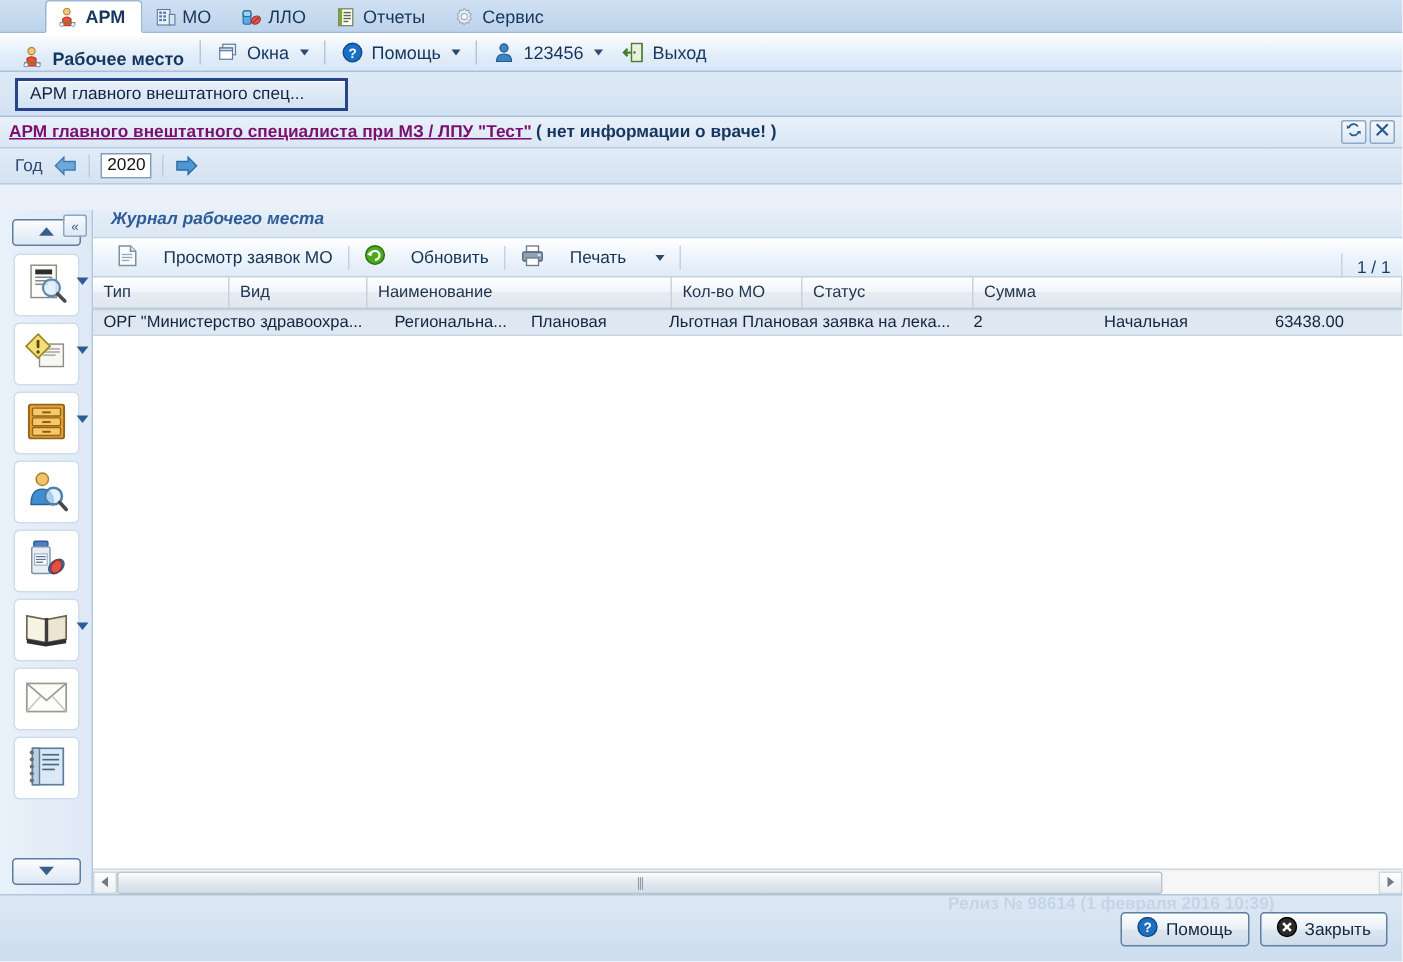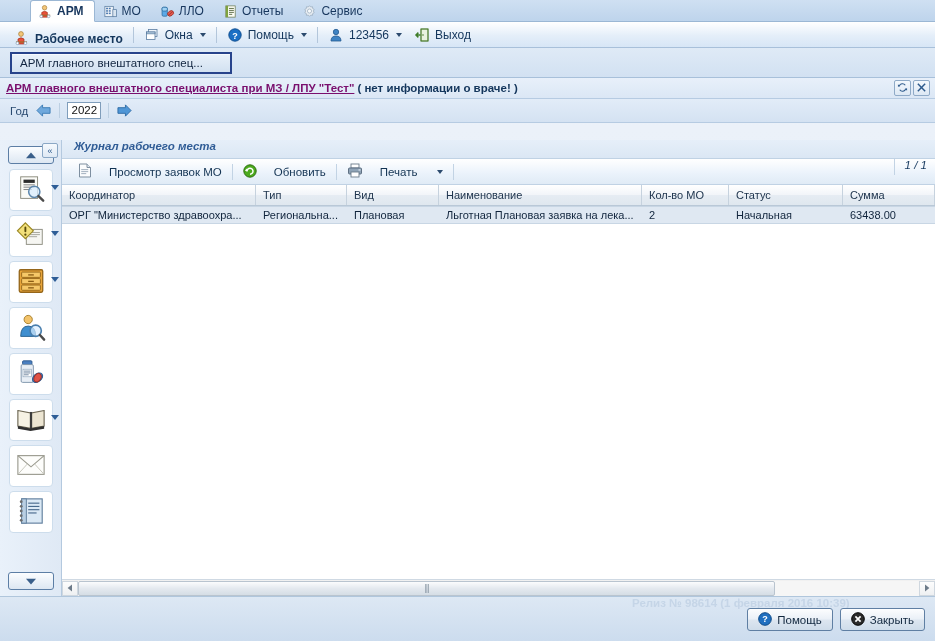--- a/index.html
+++ b/index.html
@@ -211,22 +211,22 @@
     position:relative;
   }
   .tbitem {
     display:flex;align-items:center;gap:17px;
     padding:0 8px;height:20px; font-size:11.5px; color:#133353;
     cursor:default;
   }
   .tbsep { width:1px;height:16px;background:#c2d3e4;margin:0 2px;}
   .pageind {
     position:absolute; right:8px; top:0; height:26px;
-    display:flex;align-items:flex-start;gap:8px;
-    font-size:11.5px; color:#16395f;font-style:italic;
+    display:flex;align-items:flex-end;gap:8px;
+    font-size:11.5px; color:#16395f;
   }
 
   
   .gridwrap { flex:1; display:flex; flex-direction:column; min-height:0; background:#fff; }
   .gridhdr {
     height:21px; display:flex;
     background: linear-gradient(180deg,#ffffff 0%,#f2f5f9 48%,#e6ecf3 50%,#dfe7ef 100%);
     border-bottom:1px solid #b9c8d7;
   }
   .gh {
@@ -475,21 +475,21 @@
   </div>
 
   <div class="yearbar">
     <span class="yearlabel">Год</span>
     <span style="cursor:pointer;display:flex;align-items:center">
       <svg width="17" height="15" viewBox="0 0 18 16">
         <path d="M8 2 L2 8 L8 14 L8 11 L16 11 L16 5 L8 5 Z" fill="#6fa8dc" stroke="#3c7cb5" stroke-width="1"></path>
       </svg>
     </span>
     <div class="vsep"></div>
-    <div class="yearval">2022</div>
+    <div class="yearval">2020</div>
     <div class="vsep"></div>
     <span style="cursor:pointer;display:flex;align-items:center">
       <svg width="17" height="15" viewBox="0 0 18 16">
         <path d="M10 2 L16 8 L10 14 L10 11 L2 11 L2 5 L10 5 Z" fill="#4f96d6" stroke="#2e6ba5" stroke-width="1"></path>
       </svg>
     </span>
   </div>
 
   <div class="body">
 
@@ -678,21 +678,20 @@
         <div class="tbsep"></div>
 
         <div class="pageind">
           <div class="tbsep"></div>
           <span>1 / 1</span>
         </div>
       </div>
 
       <div class="gridwrap">
         <div class="gridhdr">
-          <div class="gh" style="width:194px">Координатор</div>
           <div class="gh" style="width:91px">Тип</div>
           <div class="gh" style="width:92px">Вид</div>
           <div class="gh" style="width:203px">Наименование</div>
           <div class="gh" style="width:87px">Кол-во МО</div>
           <div class="gh" style="width:114px">Статус</div>
           <div class="gh" style="flex:1">Сумма</div>
         </div>
 
         <div class="gridbody">
           <div class="grow">

